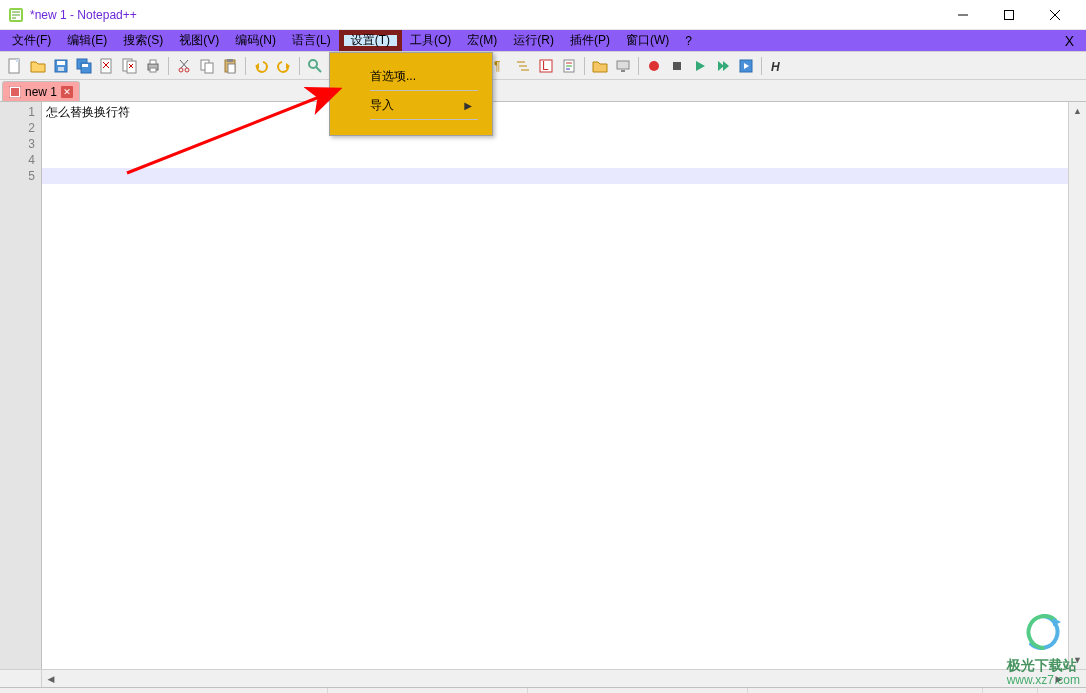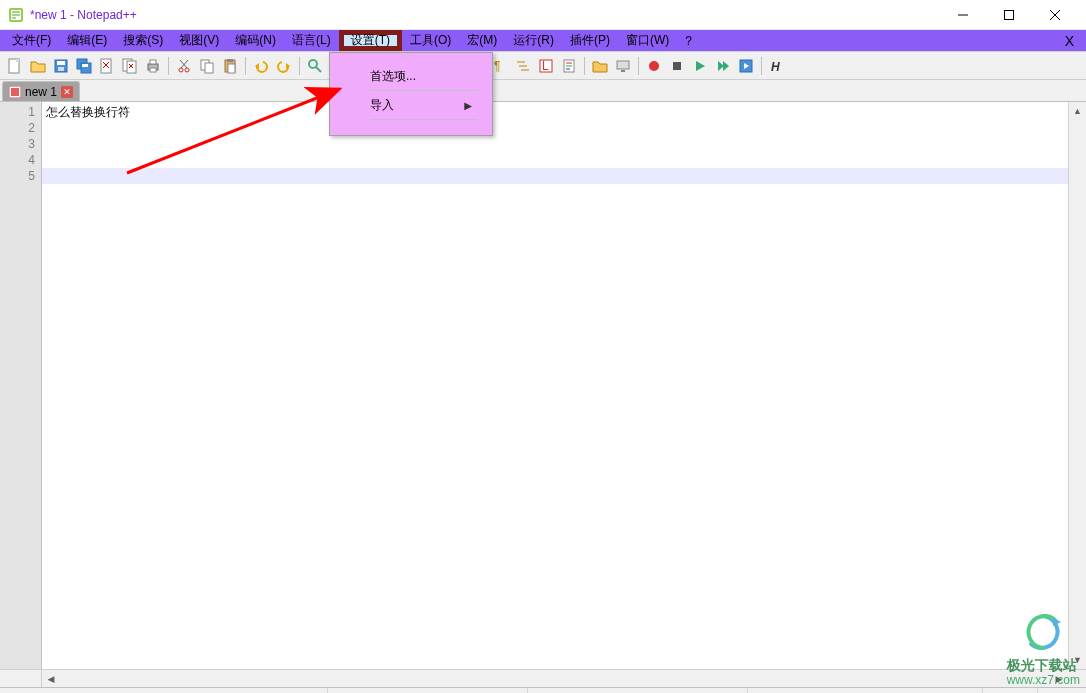--- a/index.html
+++ b/index.html
@@ -18,21 +18,21 @@
 .menubar .menu-item.active { background: #cce8ff; border: 5px solid #7f1d1d; padding: 0 7px; }
 .menubar .close-x { margin-left: auto; padding: 0 8px; display: flex; align-items: center; cursor: pointer; font-size: 14px; }
 
 
 .toolbar { height: 28px; background: #f0f0f0; display: flex; align-items: center; padding: 2px 4px; gap: 1px; border-bottom: 1px solid #d0d0d0; }
 .toolbar .tbtn { width: 22px; height: 22px; display: flex; align-items: center; justify-content: center; cursor: pointer; border-radius: 2px; }
 .toolbar .sep { width: 1px; height: 18px; background: #c0c0c0; margin: 0 3px; }
 
 
 .tabbar { height: 22px; background: #f0f0f0; display: flex; align-items: flex-end; padding: 0 2px; border-bottom: 1px solid #c0c0c0; }
-.tab { height: 20px; background: #a3a3a3; border: 1px solid #c0c0c0; border-bottom: none; padding: 0 6px; display: flex; align-items: center; gap: 4px; font-family: "Courier New", monospace; font-size: 11px; cursor: pointer; border-radius: 3px 3px 0 0; }
+.tab { height: 20px; background: #fca5a5; border: 1px solid #c0c0c0; border-bottom: none; padding: 0 6px; display: flex; align-items: center; gap: 4px; font-family: "Courier New", monospace; font-size: 11px; cursor: pointer; border-radius: 3px 3px 0 0; }
 .tab .tab-icon { width: 12px; height: 12px; }
 .tab .tab-close { width: 12px; height: 12px; background: #d9534f; color: #fff; display: flex; align-items: center; justify-content: center; font-size: 9px; border-radius: 1px; cursor: pointer; }
 
 
 .editor-wrap { display: flex; height: 567px; position: relative; background: #fff; }
 .gutter { width: 42px; background: #e4e4e4; border-right: 1px solid #c0c0c0; text-align: right; padding-right: 6px; color: #808080; font-family: "Courier New", monospace; font-size: 12px; line-height: 16px; padding-top: 2px; }
 .gutter .ln { height: 16px; }
 .editor { flex: 1; font-family: "SimSun","Courier New", monospace; font-size: 13px; line-height: 16px; padding: 2px 4px; position: relative; }
 .editor .line { height: 16px; white-space: pre; }
 .editor .current-line { background: #e8e8ff; position: absolute; left: 0; right: 0; top: 66px; height: 16px; z-index: 0; }
@@ -50,21 +50,21 @@
 
 .statusbar { height: 24px; background: #f0f0f0; border-top: 1px solid #c0c0c0; display: flex; align-items: center; padding: 0 8px; color: #000; }
 .statusbar .cell { padding: 0 10px; border-right: 1px solid #d8d8d8; height: 100%; display: flex; align-items: center; }
 .statusbar .cell.first { padding-left: 0; flex: 0 0 320px; }
 .statusbar .cell.mid { flex: 0 0 200px; }
 .statusbar .cell.pos { flex: 0 0 220px; }
 .statusbar .spacer { flex: 1; }
 .statusbar .cell.noborder { border-right: none; }
 
 
-.dropdown { position: absolute; top: 52px; left: 329px; width: 164px; background: #f0abfc; border: 1px solid #a0a0a0; box-shadow: 2px 2px 4px rgba(0,0,0,0.25); z-index: 20; padding: 12px; }
+.dropdown { position: absolute; top: 52px; left: 329px; width: 164px; background: #eab308; border: 1px solid #a0a0a0; box-shadow: 2px 2px 4px rgba(0,0,0,0.25); z-index: 20; padding: 12px; }
 .dropdown .ditem { height: 22px; display: flex; align-items: center; padding: 0 24px 0 28px; cursor: pointer; position: relative; color: #000; }
 .dropdown .ditem.highlighted { background: #91c9f7; }
 .dropdown .dsep { height: 1px; background: #c0c0c0; margin: 3px 2px 3px 28px; }
 .dropdown .arrow-right { position: absolute; right: 8px; font-size: 10px; color: #333; }
 
 
 .red-arrow { position: absolute; z-index: 30; pointer-events: none; }
 
 
 .watermark { position: absolute; right: 6px; bottom: 6px; z-index: 40; pointer-events: none; display: flex; align-items: center; gap: 6px; opacity: 0.8; flex-direction: column; }

